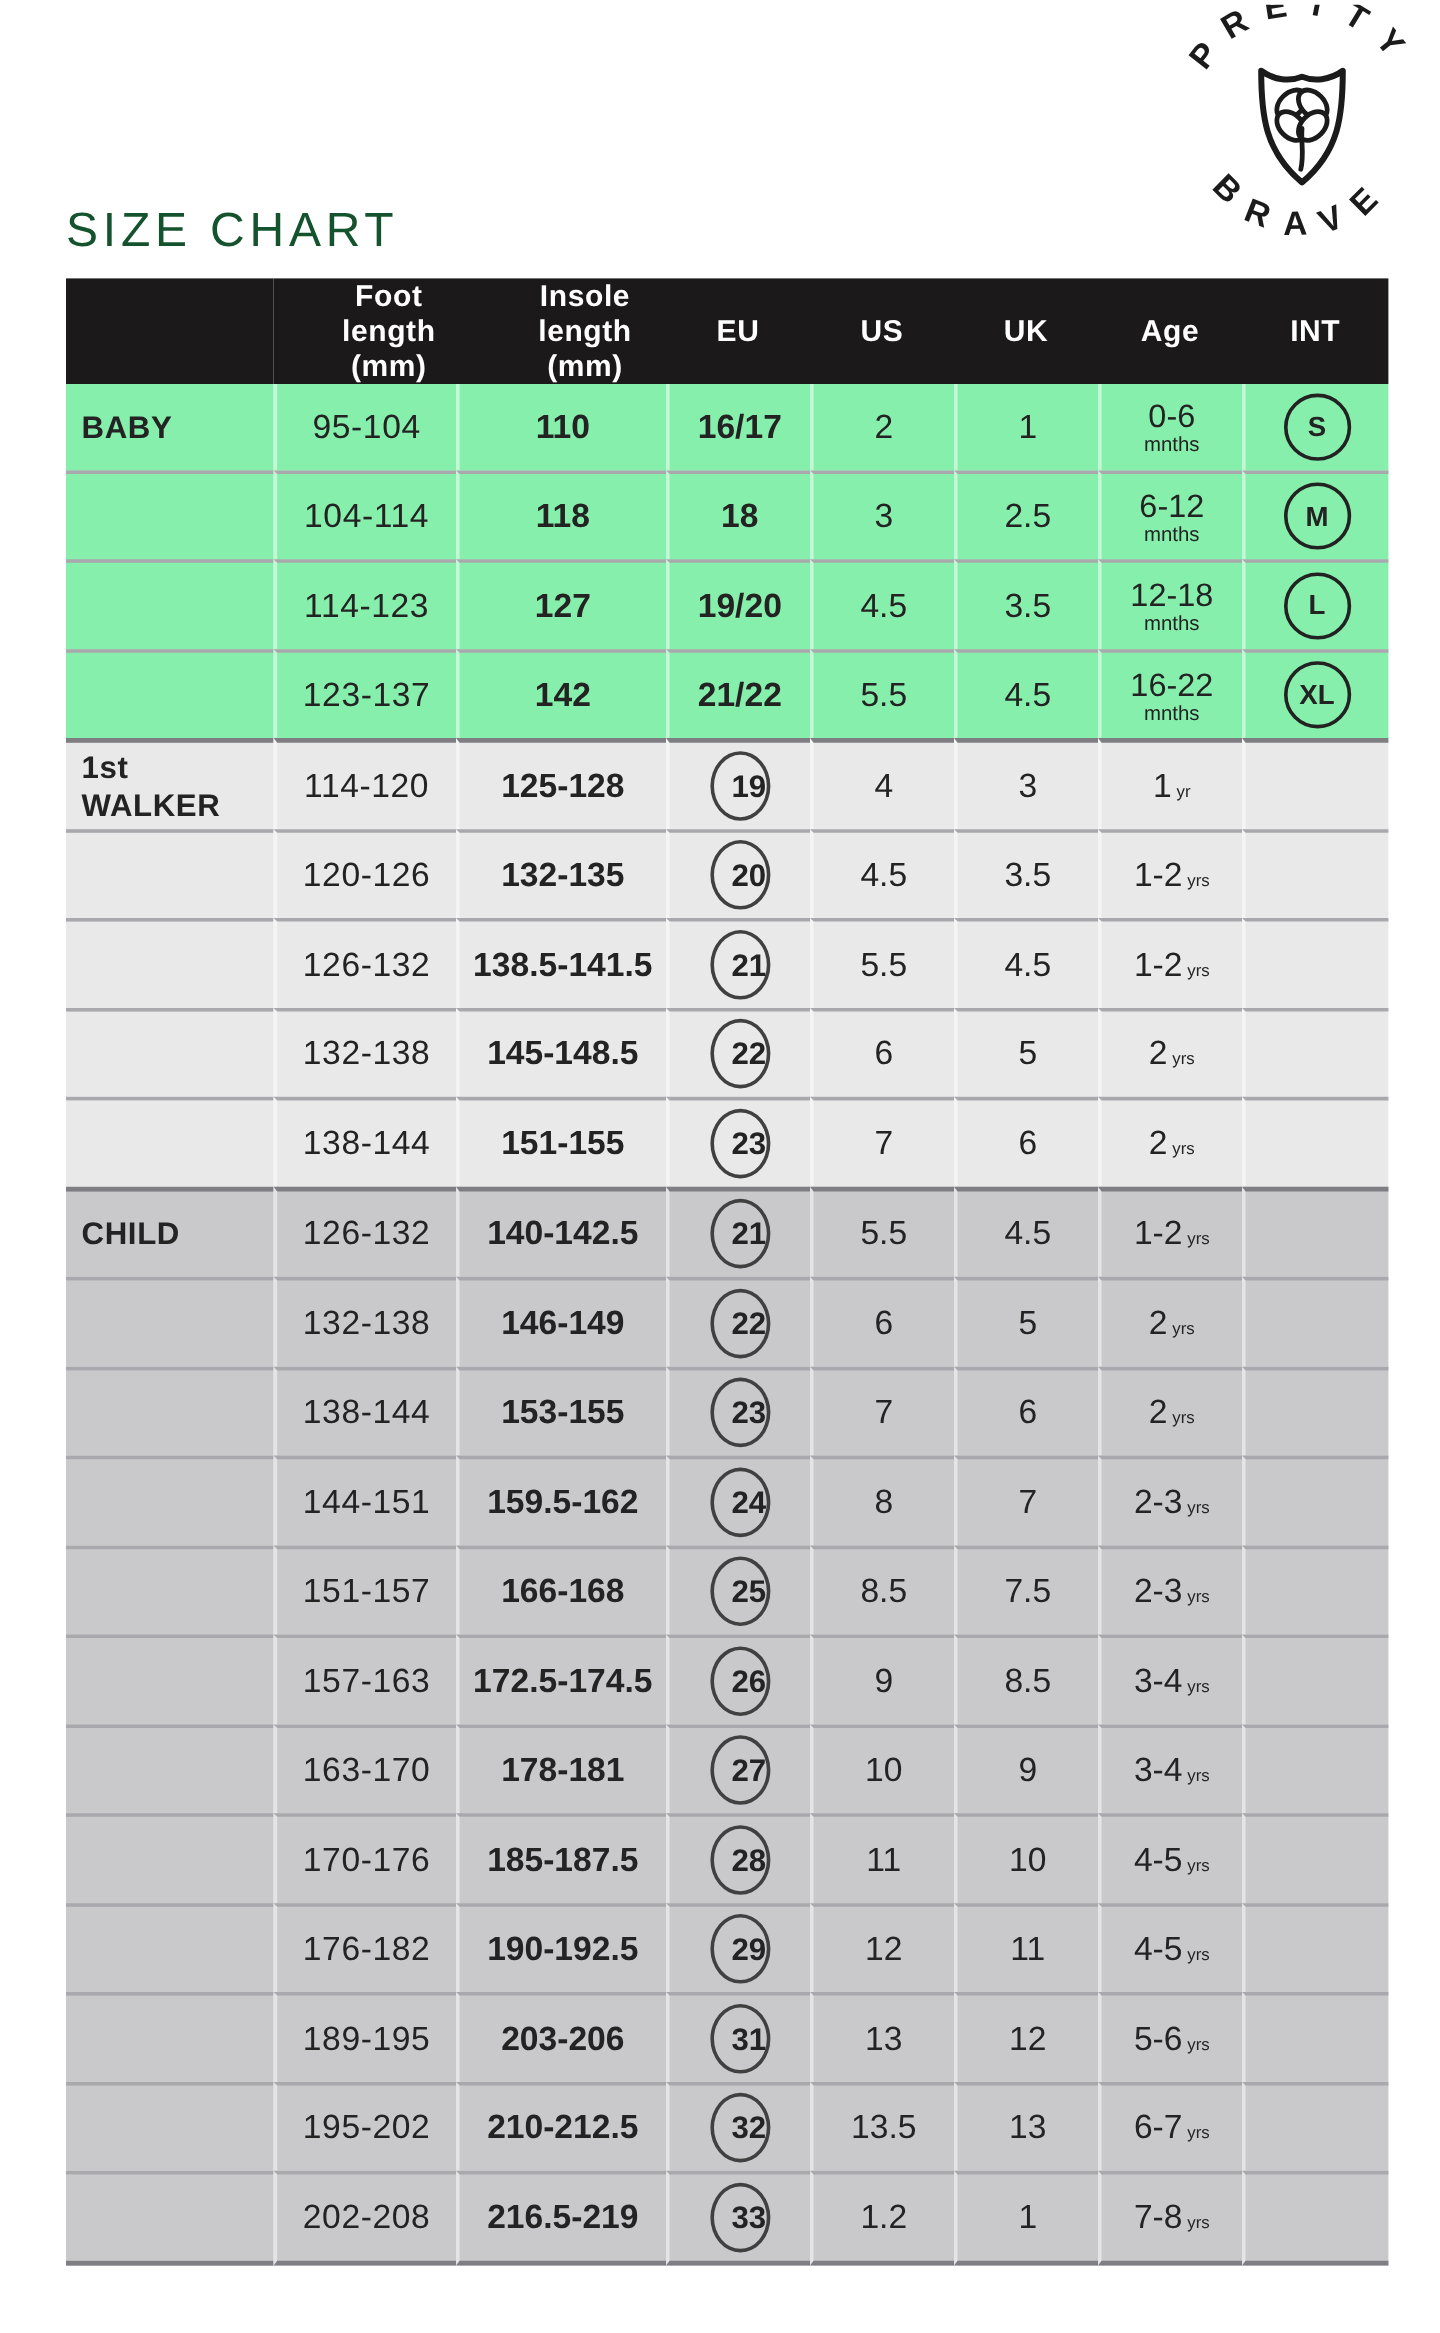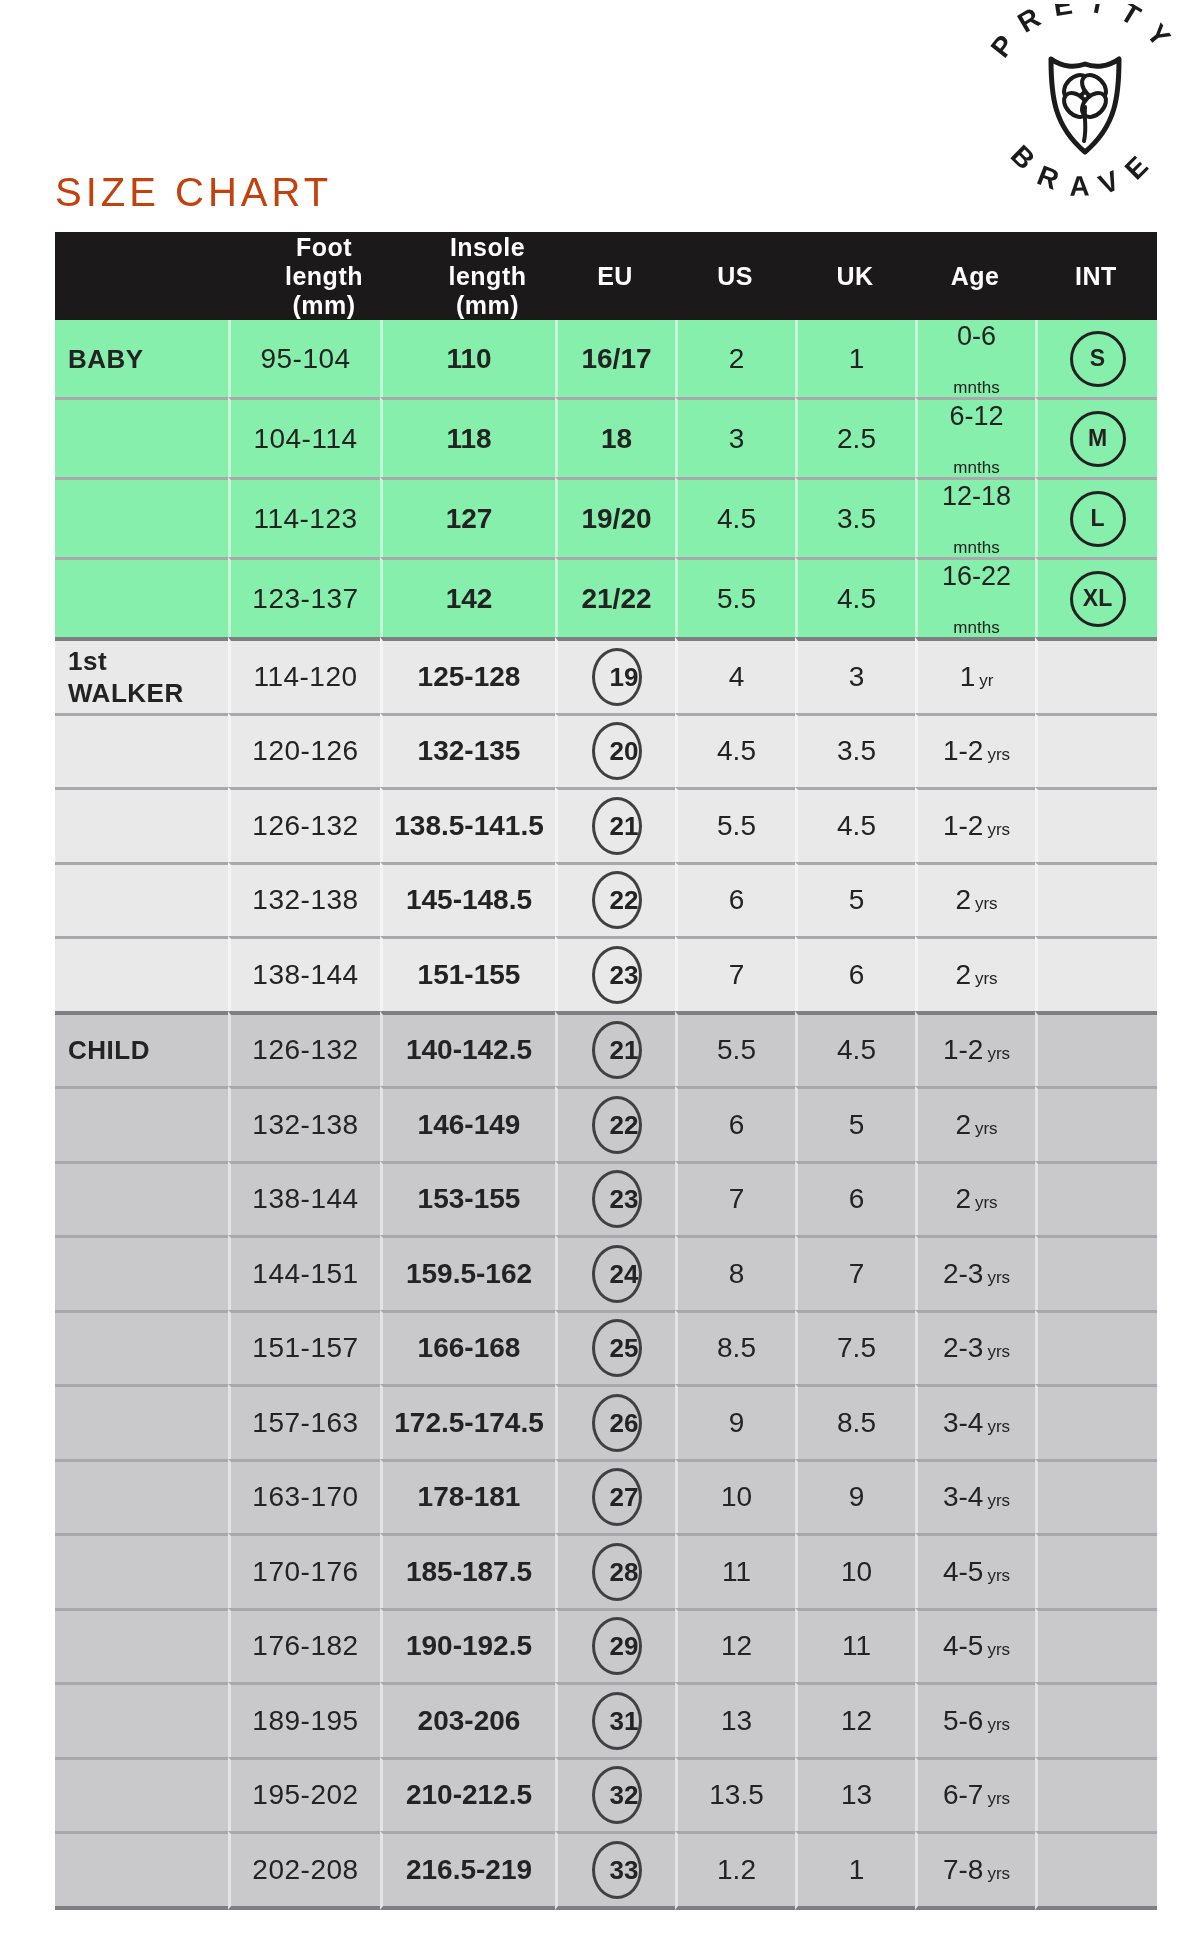--- a/index.html
+++ b/index.html
@@ -14,21 +14,21 @@
 
   
   .page-title {
     position: absolute;
     left: 55px;
     top: 170px;
     margin: 0;
     font-size: 40px;
     font-weight: 400;
     letter-spacing: 4px;
-    color: #c2410c;
+    color: #14532d;
     line-height: 44px;
   }
 
   
   .logo {
     position: absolute;
     left: 972px;
     top: 4px;
     width: 226px;
     height: 202px;
@@ -116,26 +116,25 @@
     border: 3px solid #222222;
     border-radius: 50%;
     align-items: center;
     justify-content: center;
     font-weight: 700;
     font-size: 23px;
     line-height: 1;
   }
 
   .age-inline .age-v { font-size: 28px; }
-  .age-inline .age-u { font-size: 17px; margin-left: 4px; }
+  .age-inline .age-u { font-size: 14px; margin-left: 4px; }
   .age-stack {
     display: inline-flex;
     flex-direction: column;
     align-items: center;
-    gap: 28px;
   }
   .age-stack .age-v { font-size: 27px; line-height: 28px; }
   .age-stack .age-u { font-size: 17px; line-height: 19px; }
 </style>
 </head>
 <body>
 
 <div class="page">
 
   <svg class="logo" viewBox="0 0 226 202" aria-hidden="true">

